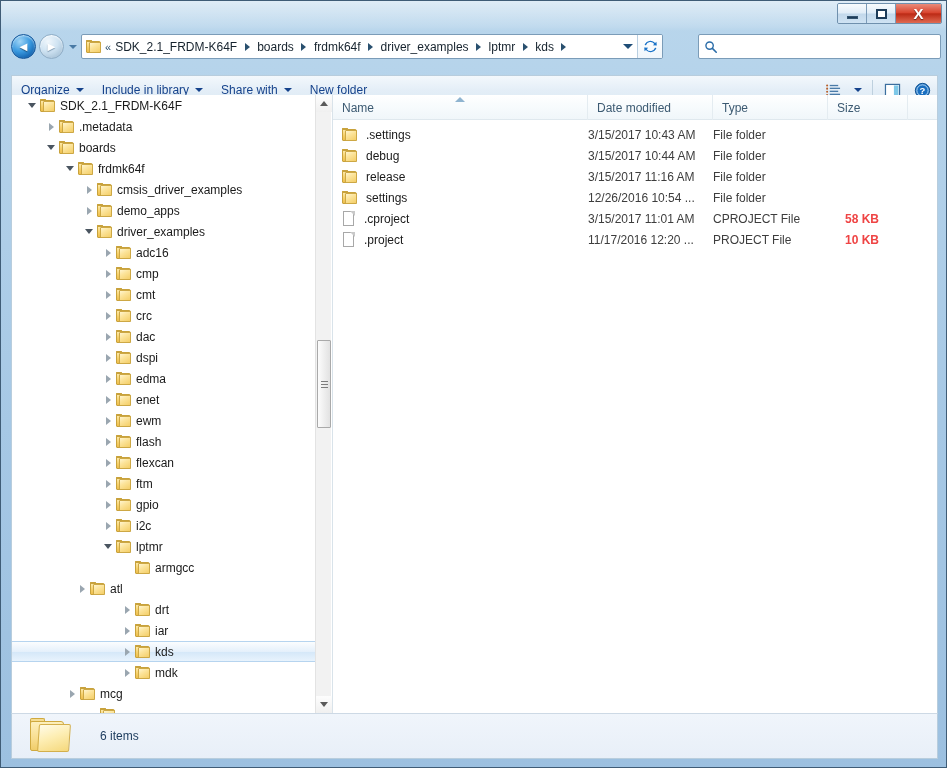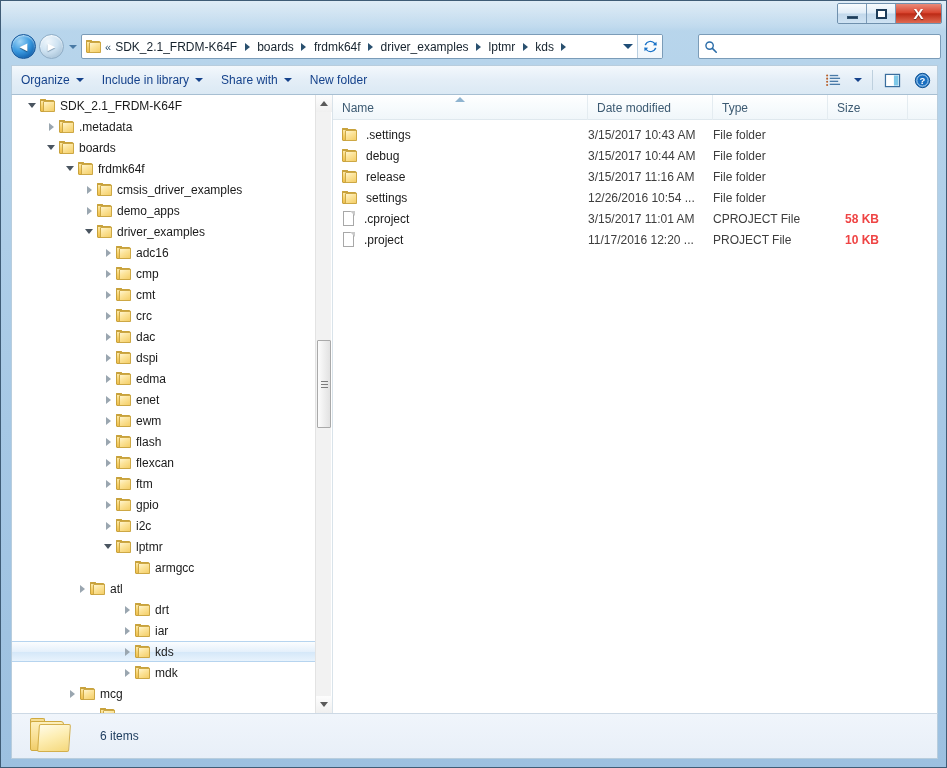--- a/index.html
+++ b/index.html
@@ -190,21 +190,21 @@
     color: #808080;
     padding: 0 6px;
     font-family: "Liberation Sans", sans-serif;
     background: transparent;
   }
   #search-icon { width: 24px; display: flex; align-items: center; justify-content: center; }
 
   
   #commandbar {
     position: absolute;
-    left: 10px; top: 64px;
+    left: 10px; top: 74px;
     width: 927px; height: 30px;
     background: linear-gradient(180deg,#f3f8fc 0%, #e4eef7 50%, #dbe9f4 100%);
     border: 1px solid #b8cddd;
     border-bottom: 1px solid #a7bfd2;
     display: flex;
     align-items: center;
   }
   .cmd-btn {
     height: 26px;
     display: flex; align-items: center;

